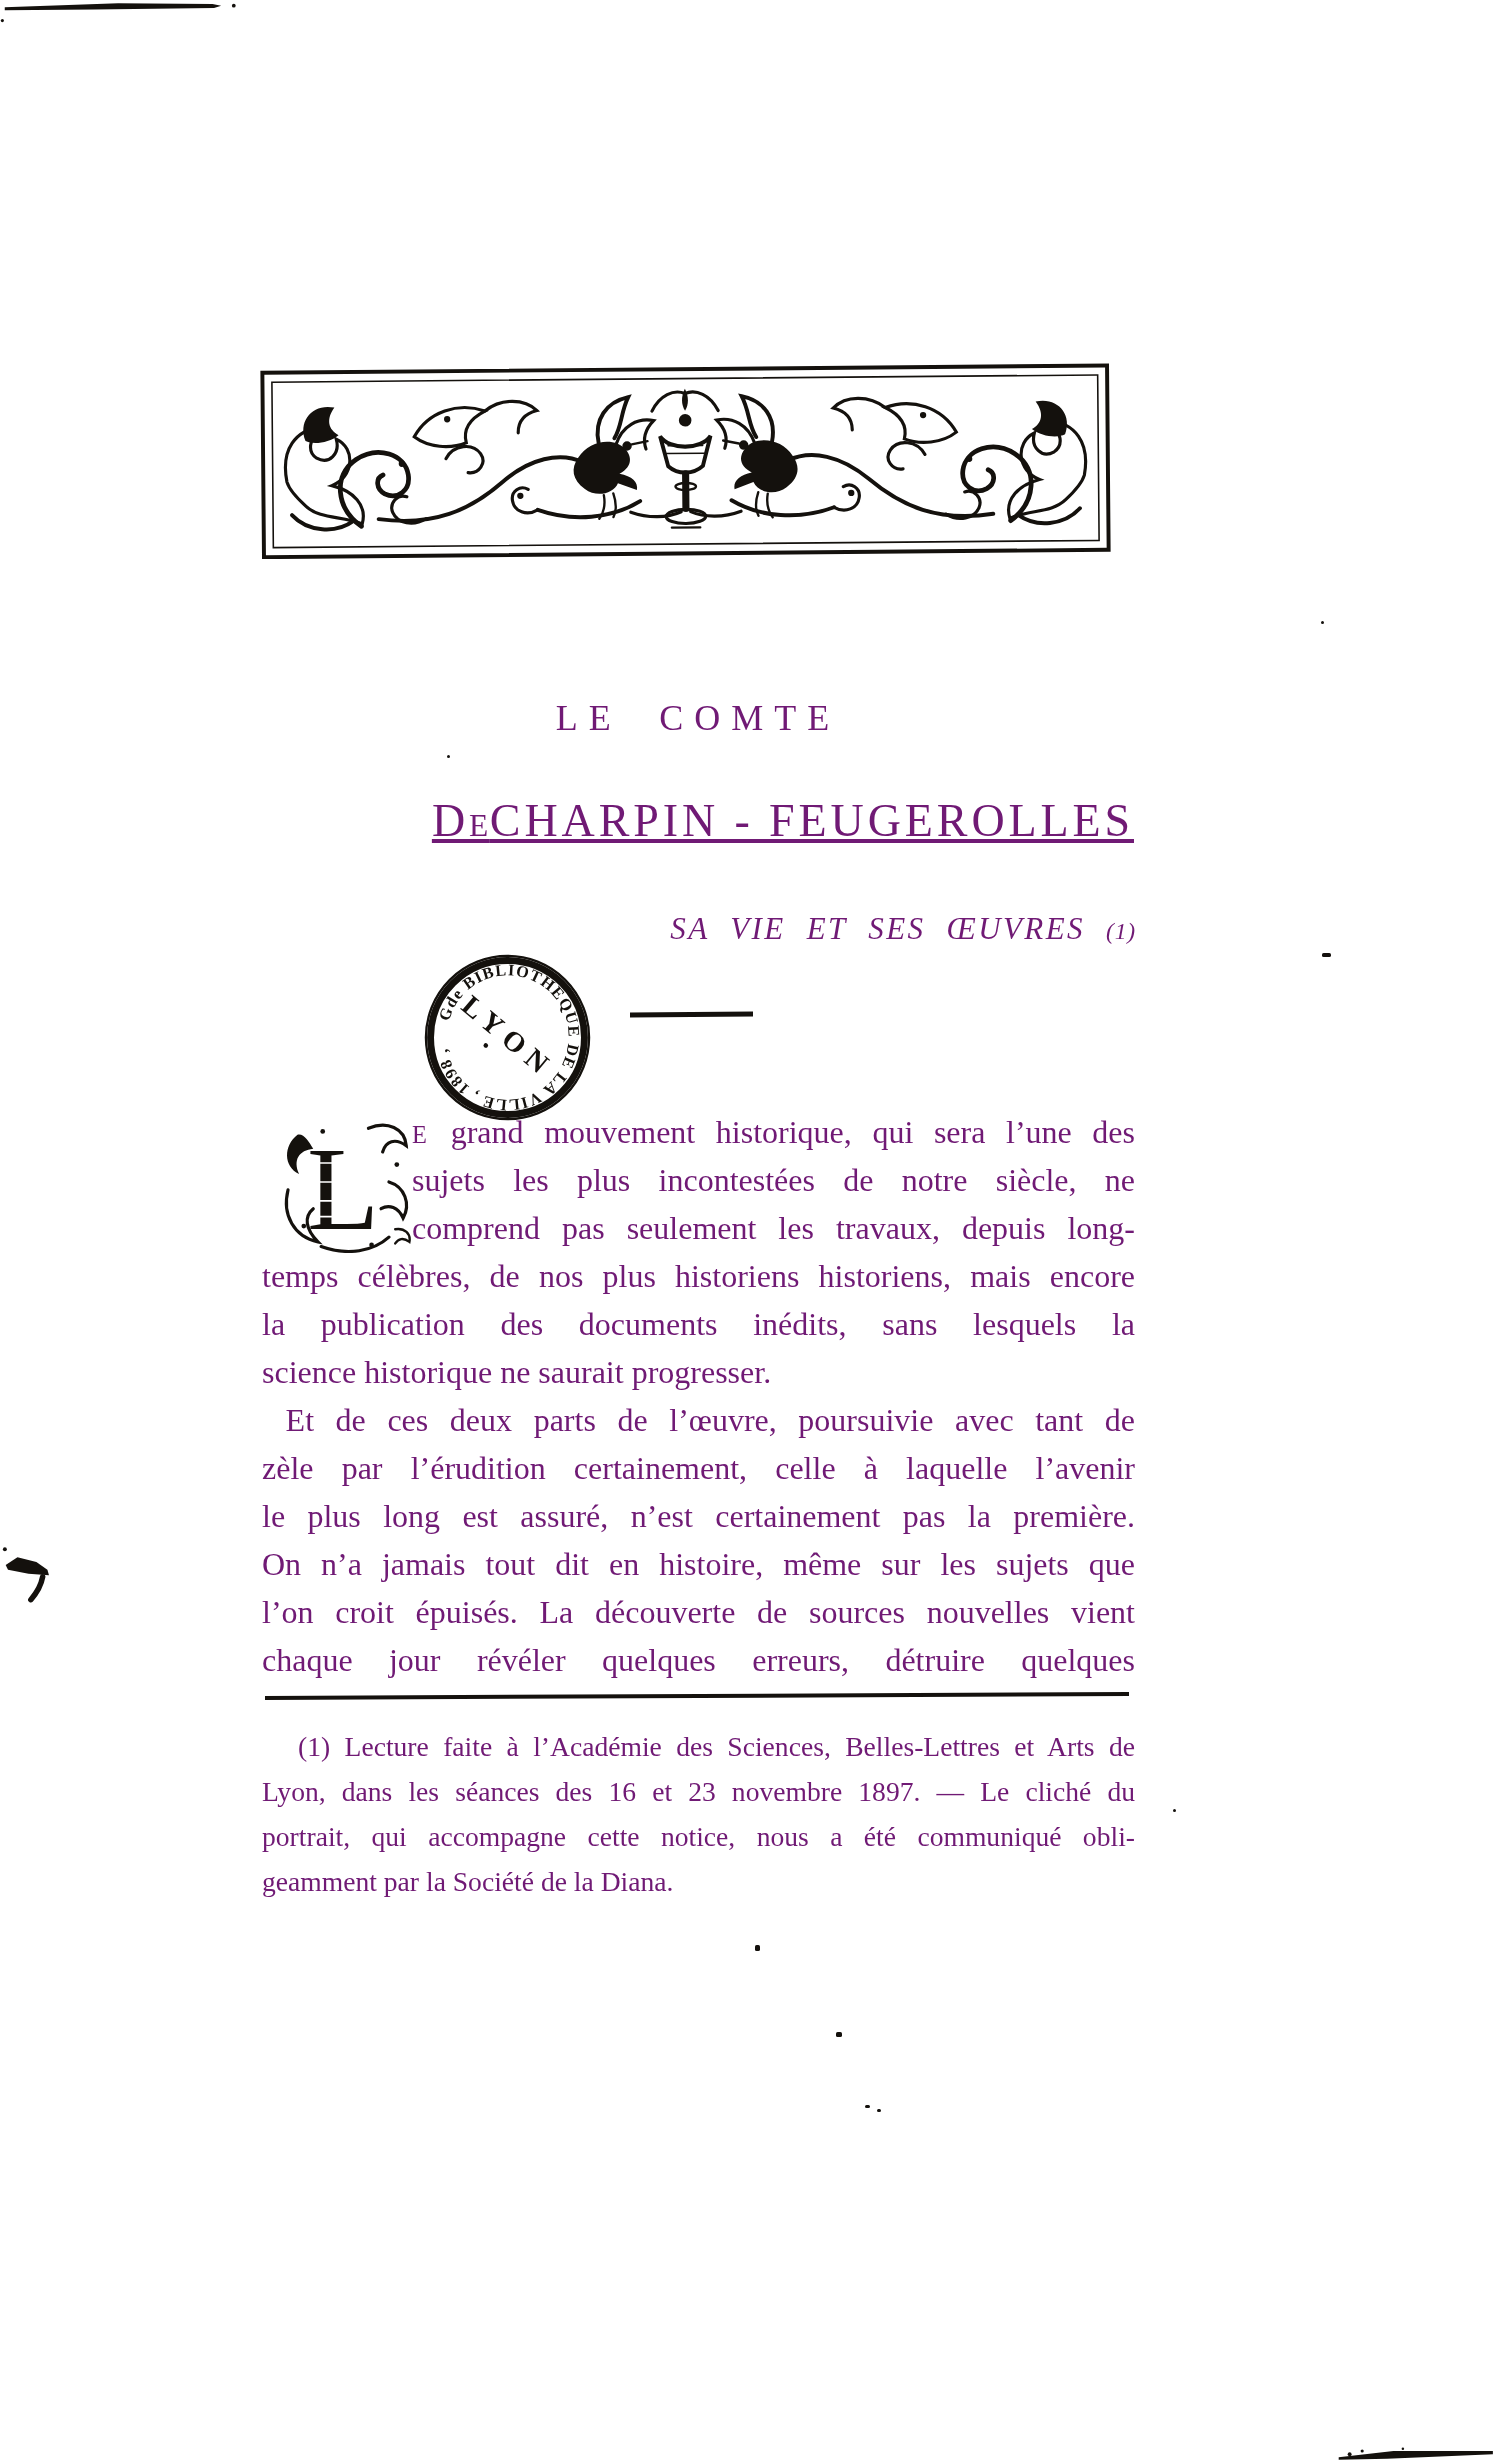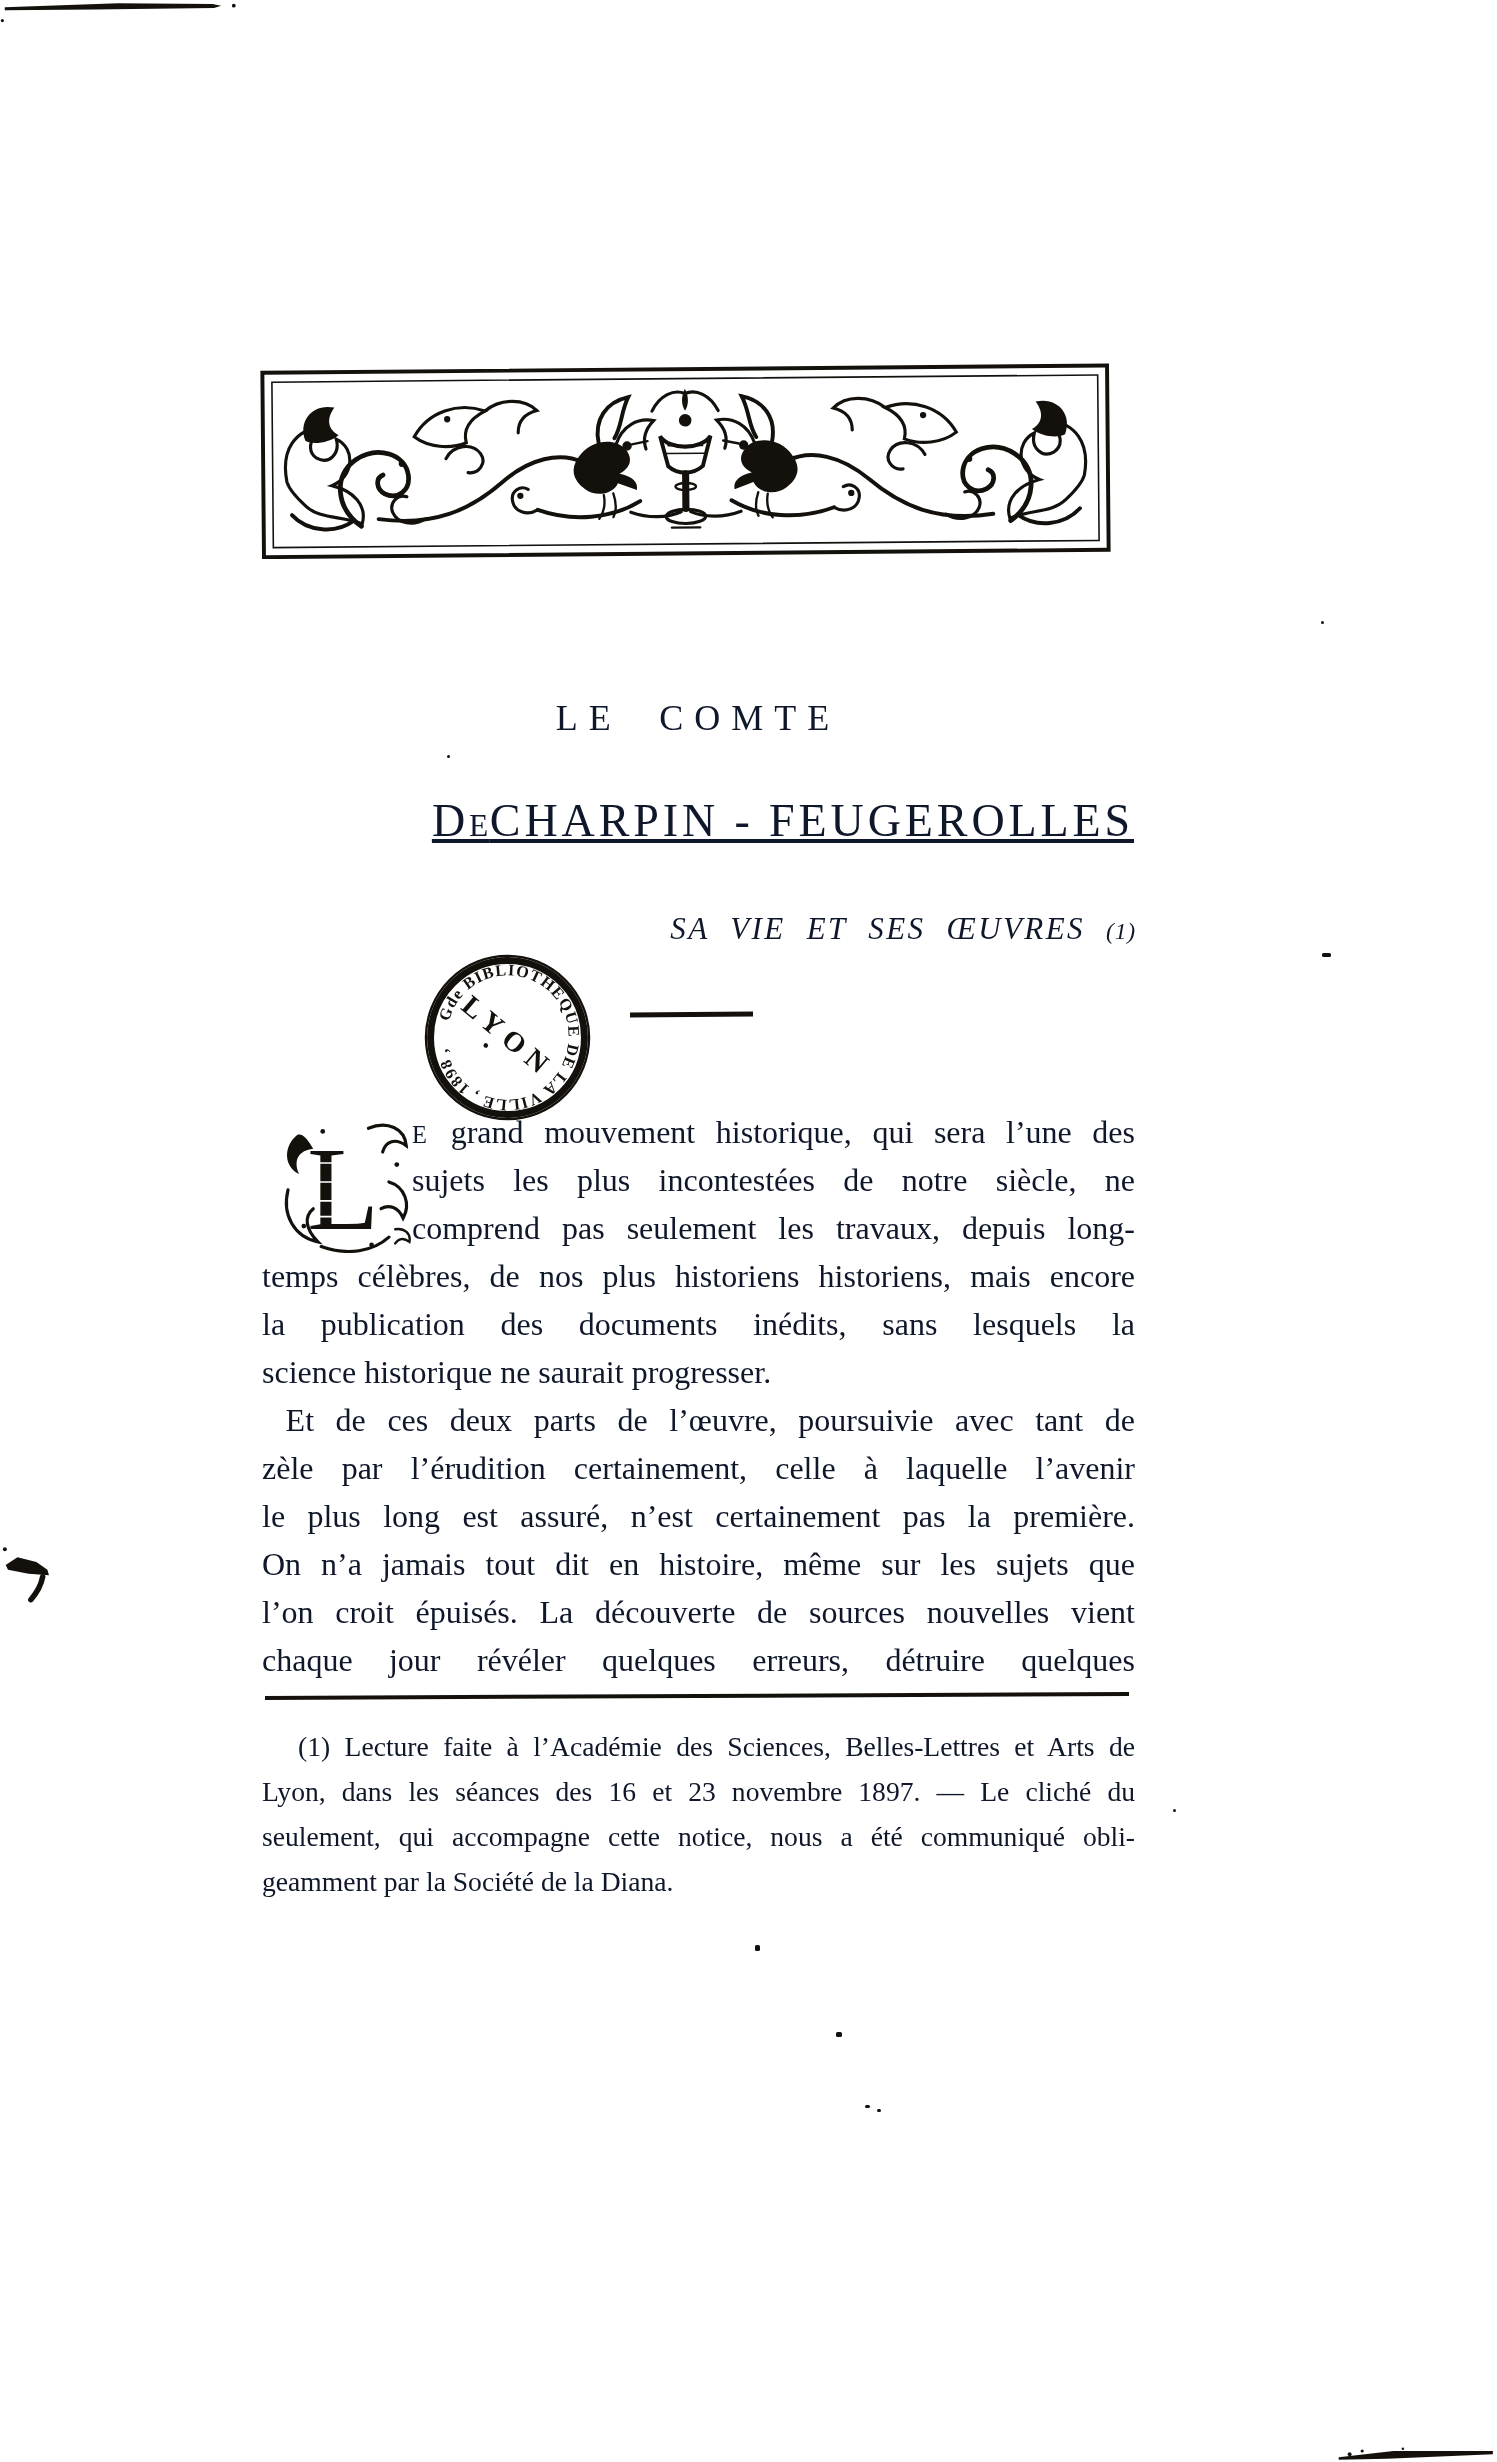--- a/index.html
+++ b/index.html
@@ -1,18 +1,18 @@
 <!DOCTYPE html>
 <html style="font-size:12.6px"><head>
 <meta charset="utf-8">
 <style>
   html,body{margin:0;padding:0;background:#e8e8e8;}
   .page{
     position:relative;width:1498px;height:2462px;background:#ffffff;
-    overflow:hidden;color:#0f172a;
+    overflow:hidden;color:#701a75;
     font-family:"Liberation Serif","DejaVu Serif",serif;
   }
   .abs{position:absolute;}
   
   .title1{
     left:260px;top:697px;width:876px;text-align:center;
     font-size:36px;letter-spacing:11px;word-spacing:17.3px;font-weight:500;
     white-space:nowrap;
   }
   .title2{
@@ -156,21 +156,21 @@
   <div class="abs bline just ind-full" style="top:1449px">zèle par l’érudition certainement, celle à laquelle l’avenir</div>
   <div class="abs bline just ind-full" style="top:1497px">le plus long est assuré, n’est certainement pas la première.</div>
   <div class="abs bline just ind-full" style="top:1545px">On n’a jamais tout dit en histoire, même sur les sujets que</div>
   <div class="abs bline just ind-full" style="top:1593px">l’on croit épuisés. La découverte de sources nouvelles vient</div>
   <div class="abs bline just ind-full" style="top:1641px">chaque jour révéler quelques erreurs, détruire quelques</div>
 
   <div class="abs rule" style="left:265px;top:1694px;width:864px;height:3.9px;transform:rotate(-0.25deg)"></div>
 
   <div class="abs fline just f-indent" style="top:1729px">(1) Lecture faite à l’Académie des Sciences, Belles-Lettres et Arts de</div>
   <div class="abs fline just" style="top:1774px">Lyon, dans les séances des 16 et 23 novembre 1897. — Le cliché du</div>
-  <div class="abs fline just" style="top:1819px">seulement, qui accompagne cette notice, nous a été communiqué obli-</div>
+  <div class="abs fline just" style="top:1819px">portrait, qui accompagne cette notice, nous a été communiqué obli-</div>
   <div class="abs fline" style="top:1864px">geamment par la Société de la Diana.</div>
 
   <svg class="abs" style="left:0;top:1543px" width="57" height="63" viewBox="0 0 72 80">
     <circle cx="6" cy="8" r="2.5" fill="#14110d"></circle>
     <path d="M7,28 L22,18 L46,24 L60,34 L62,41 L36,39 L10,34 Z" fill="#14110d"></path>
     <path d="M54,43 C52,54 46,64 39,72" stroke="#14110d" stroke-width="7" fill="none" stroke-linecap="round"></path>
   </svg>
 
   <div class="abs rule" style="left:447px;top:755px;width:3.2px;height:3.2px;border-radius:50%"></div>
   <div class="abs rule" style="left:755px;top:1945px;width:4.7px;height:6.3px;border-radius:1.6px"></div>

